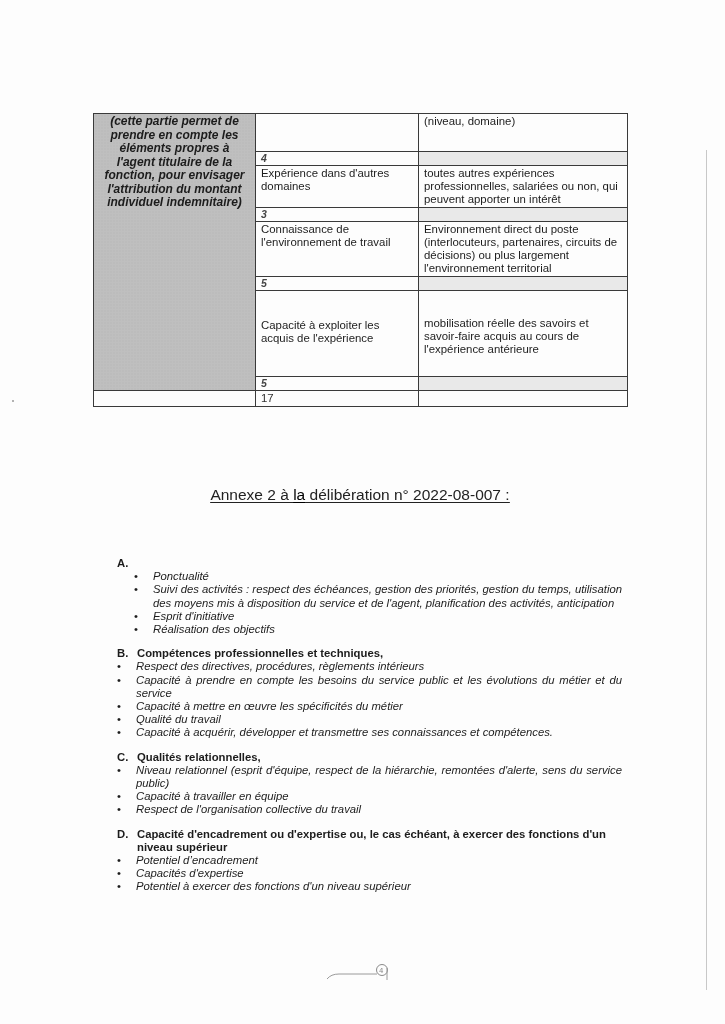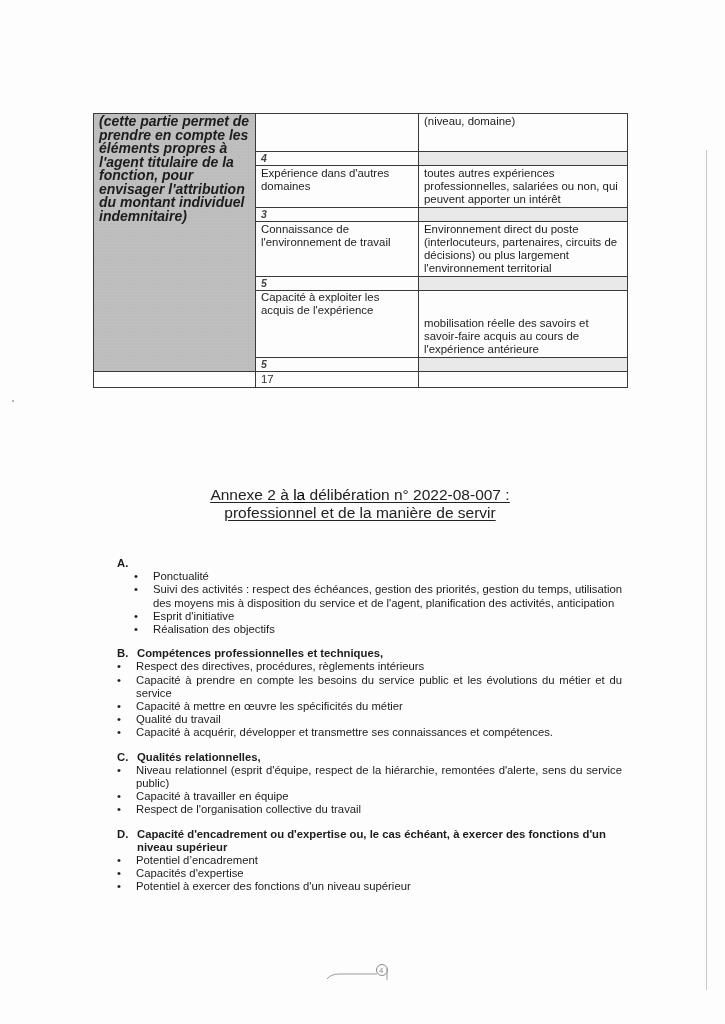--- a/index.html
+++ b/index.html
@@ -21,22 +21,22 @@
     border-collapse: collapse; table-layout: fixed;
     font-size: 11.4px; line-height: 13px;
   }
   table.grid td {
     border: 1px solid #3a3a3a; padding: 1px 5px; vertical-align: top;
   }
   td.shaded {
     background: #bfbfbf;
     background-image: radial-gradient(rgba(0,0,0,0.07) 1px, transparent 1px);
     background-size: 3px 3px;
-    text-align: left; font-weight: bold; font-style: italic;
-    font-size: 14px; line-height: 13.5px; padding: 2px 4px;
+    text-align: center; font-weight: bold; font-style: italic;
+    font-size: 12px; line-height: 13.5px; padding: 2px 4px;
   }
   td.score { font-style: italic; font-weight: bold; color: #444; height: 11px; line-height: 11px; padding: 0 4px; font-size: 10.5px; }
   td.score-bar { background: #e9e9e9; height: 11px; padding: 0; }
   td.total { font-weight: normal; color: #333; height: 13px; padding: 1px 4px; }
   td.crit { vertical-align: middle; }
 
   
   .annex-title {
     position: absolute; left: 93px; width: 534px; top: 486px;
     text-align: center; font-size: 15.5px; line-height: 18px; color: #222;
@@ -46,21 +46,21 @@
 
   
   .sections { position: absolute; left: 117px; top: 557px; width: 505px; font-size: 11.3px; line-height: 13.2px; }
   .sec { margin-bottom: 11px; }
   .sec-head { font-weight: bold; display: flex; }
   .sec-head .letter { width: 20px; flex: none; }
   ul.b { list-style: none; margin: 0; padding: 0; }
   ul.b li { display: flex; text-align: justify; }
   ul.b li .dot { flex: none; width: 19px; text-align: left; }
   ul.b.indent li .dot { width: 19px; margin-left: 17px; }
-  ul.b li .t { flex: 1; }
+  ul.b li .t { flex: 1; font-style: italic; }
   ul.b.flush li .dot { margin-left: 0; }
 
   .page-mark { position: absolute; left: 325px; top: 960px; }
 </style>
 </head>
 <body>
 
 <div class="edge-line"></div>
 <div class="stray-dot" style="left:12px;top:400px"></div>
 
@@ -90,38 +90,37 @@
   </tr>
   <tr>
     <td class="crit" style="height:52px">Connaissance de l'environnement de travail</td>
     <td>Environnement direct du poste (interlocuteurs, partenaires, circuits de décisions) ou plus largement l'environnement territorial</td>
   </tr>
   <tr>
     <td class="score">5</td>
     <td class="score-bar"></td>
   </tr>
   <tr>
-    <td class="crit" style="height:56px;vertical-align:top;padding-top:0">Capacité à exploiter les acquis de l'expérience</td>
+    <td class="crit" style="height:56px;vertical-align:top;padding-top:28px">Capacité à exploiter les acquis de l'expérience</td>
     <td style="padding-top:26px">mobilisation réelle des savoirs et savoir-faire acquis au cours de l'expérience antérieure</td>
   </tr>
   <tr>
     <td class="score">5</td>
     <td class="score-bar"></td>
   </tr>
   <tr>
     <td></td>
     <td class="total">17</td>
     <td></td>
   </tr>
 </tbody>
   </table>
 
 <div class="annex-title">
   <div><span><span>Annexe 2 à </span><span class="la">la</span><span> délibération n° 2022-08-007 :</span></span></div>
-  <div><span>professionnel et de la manière de servir</span></div>
 </div>
 
 <div class="sections">
   <div class="sec">
     <div class="sec-head">
         <span class="letter">A.</span>
       </div>
     <ul class="b indent">
       <li>
           <span class="dot">•</span>

